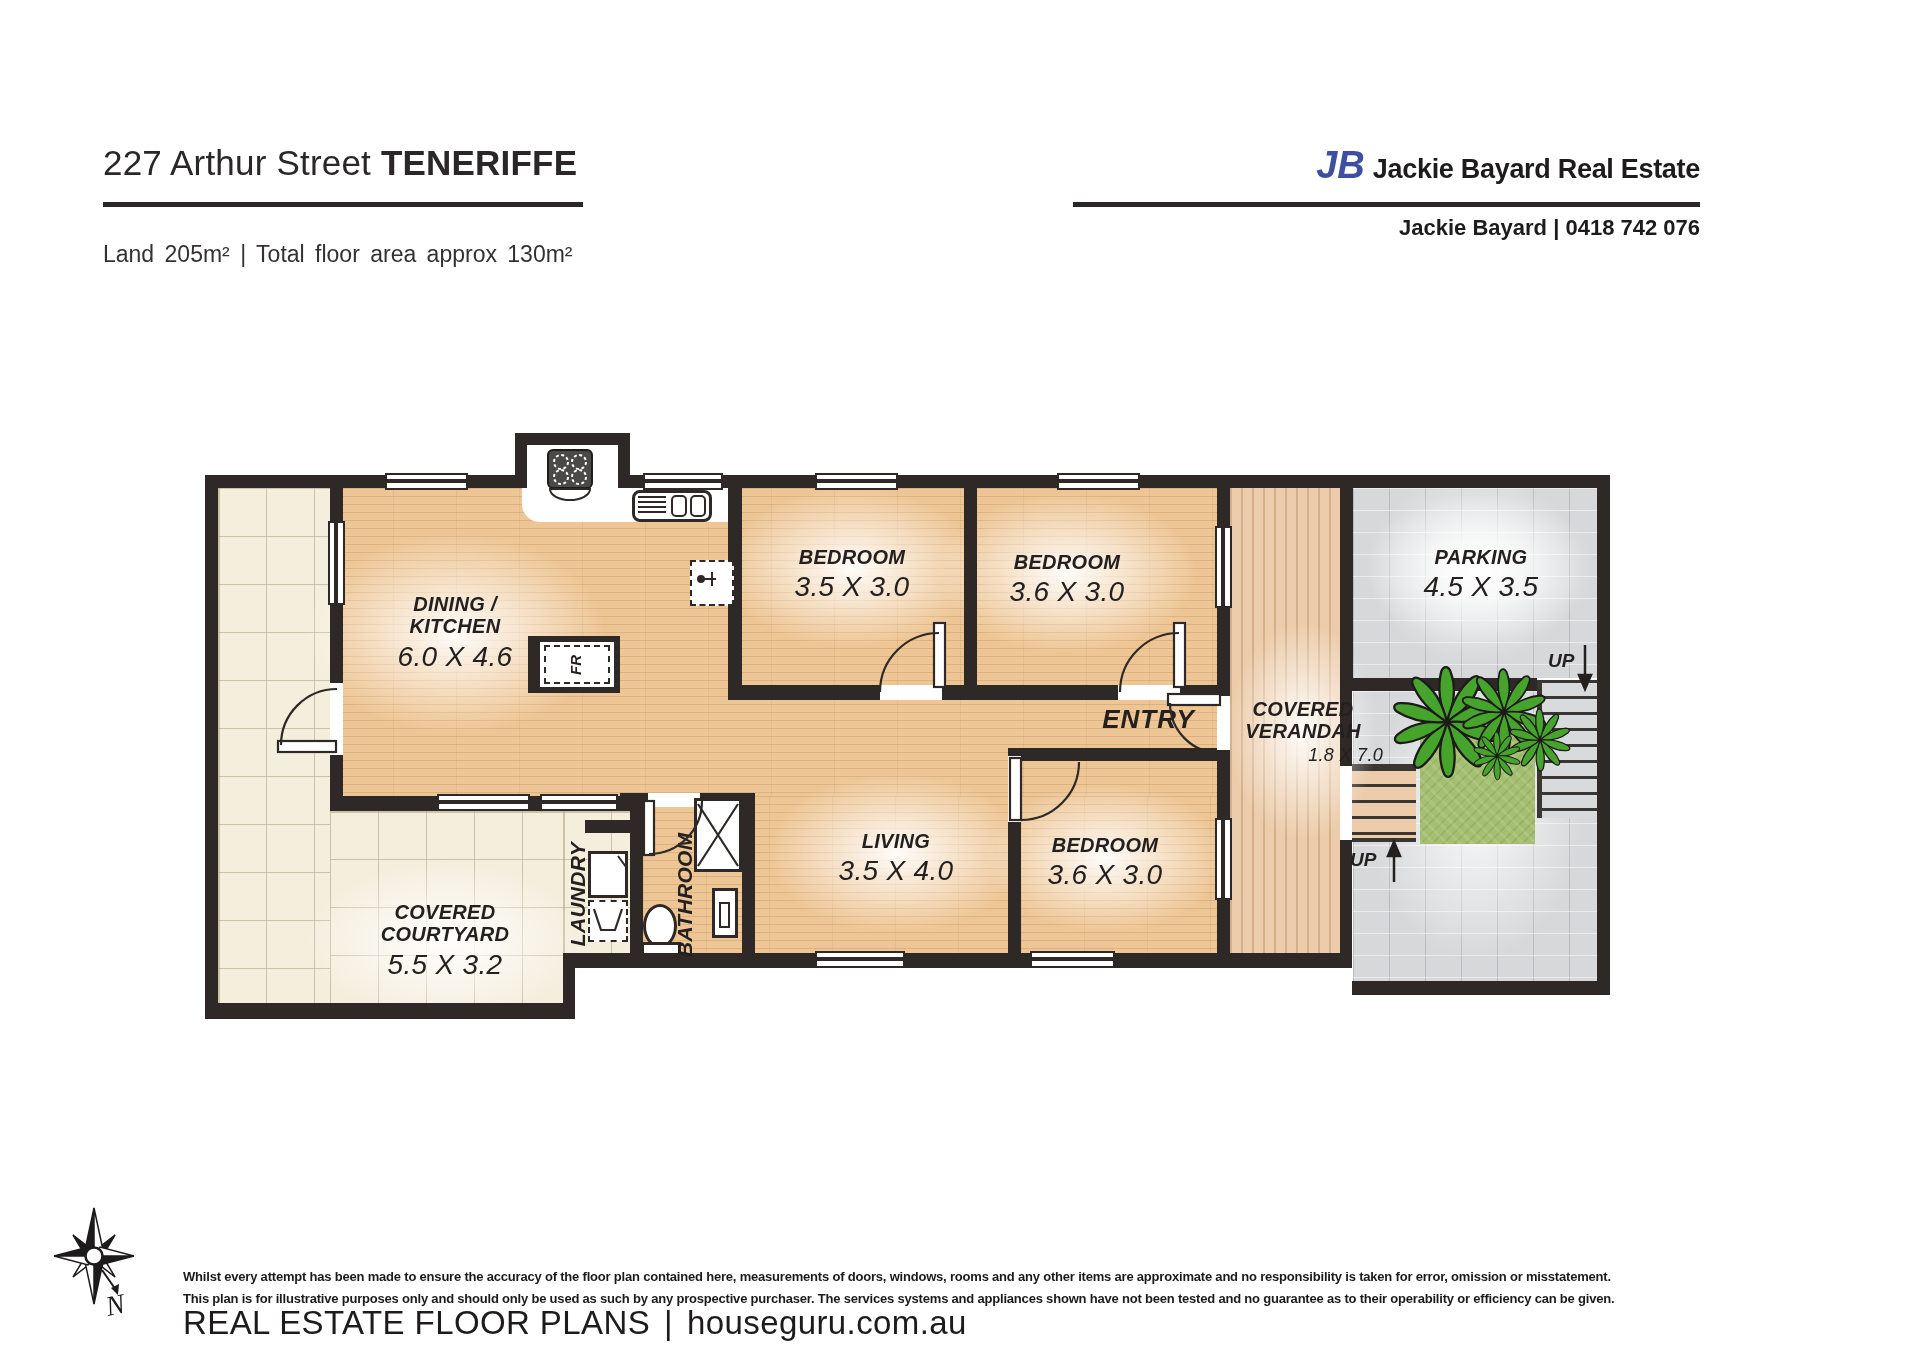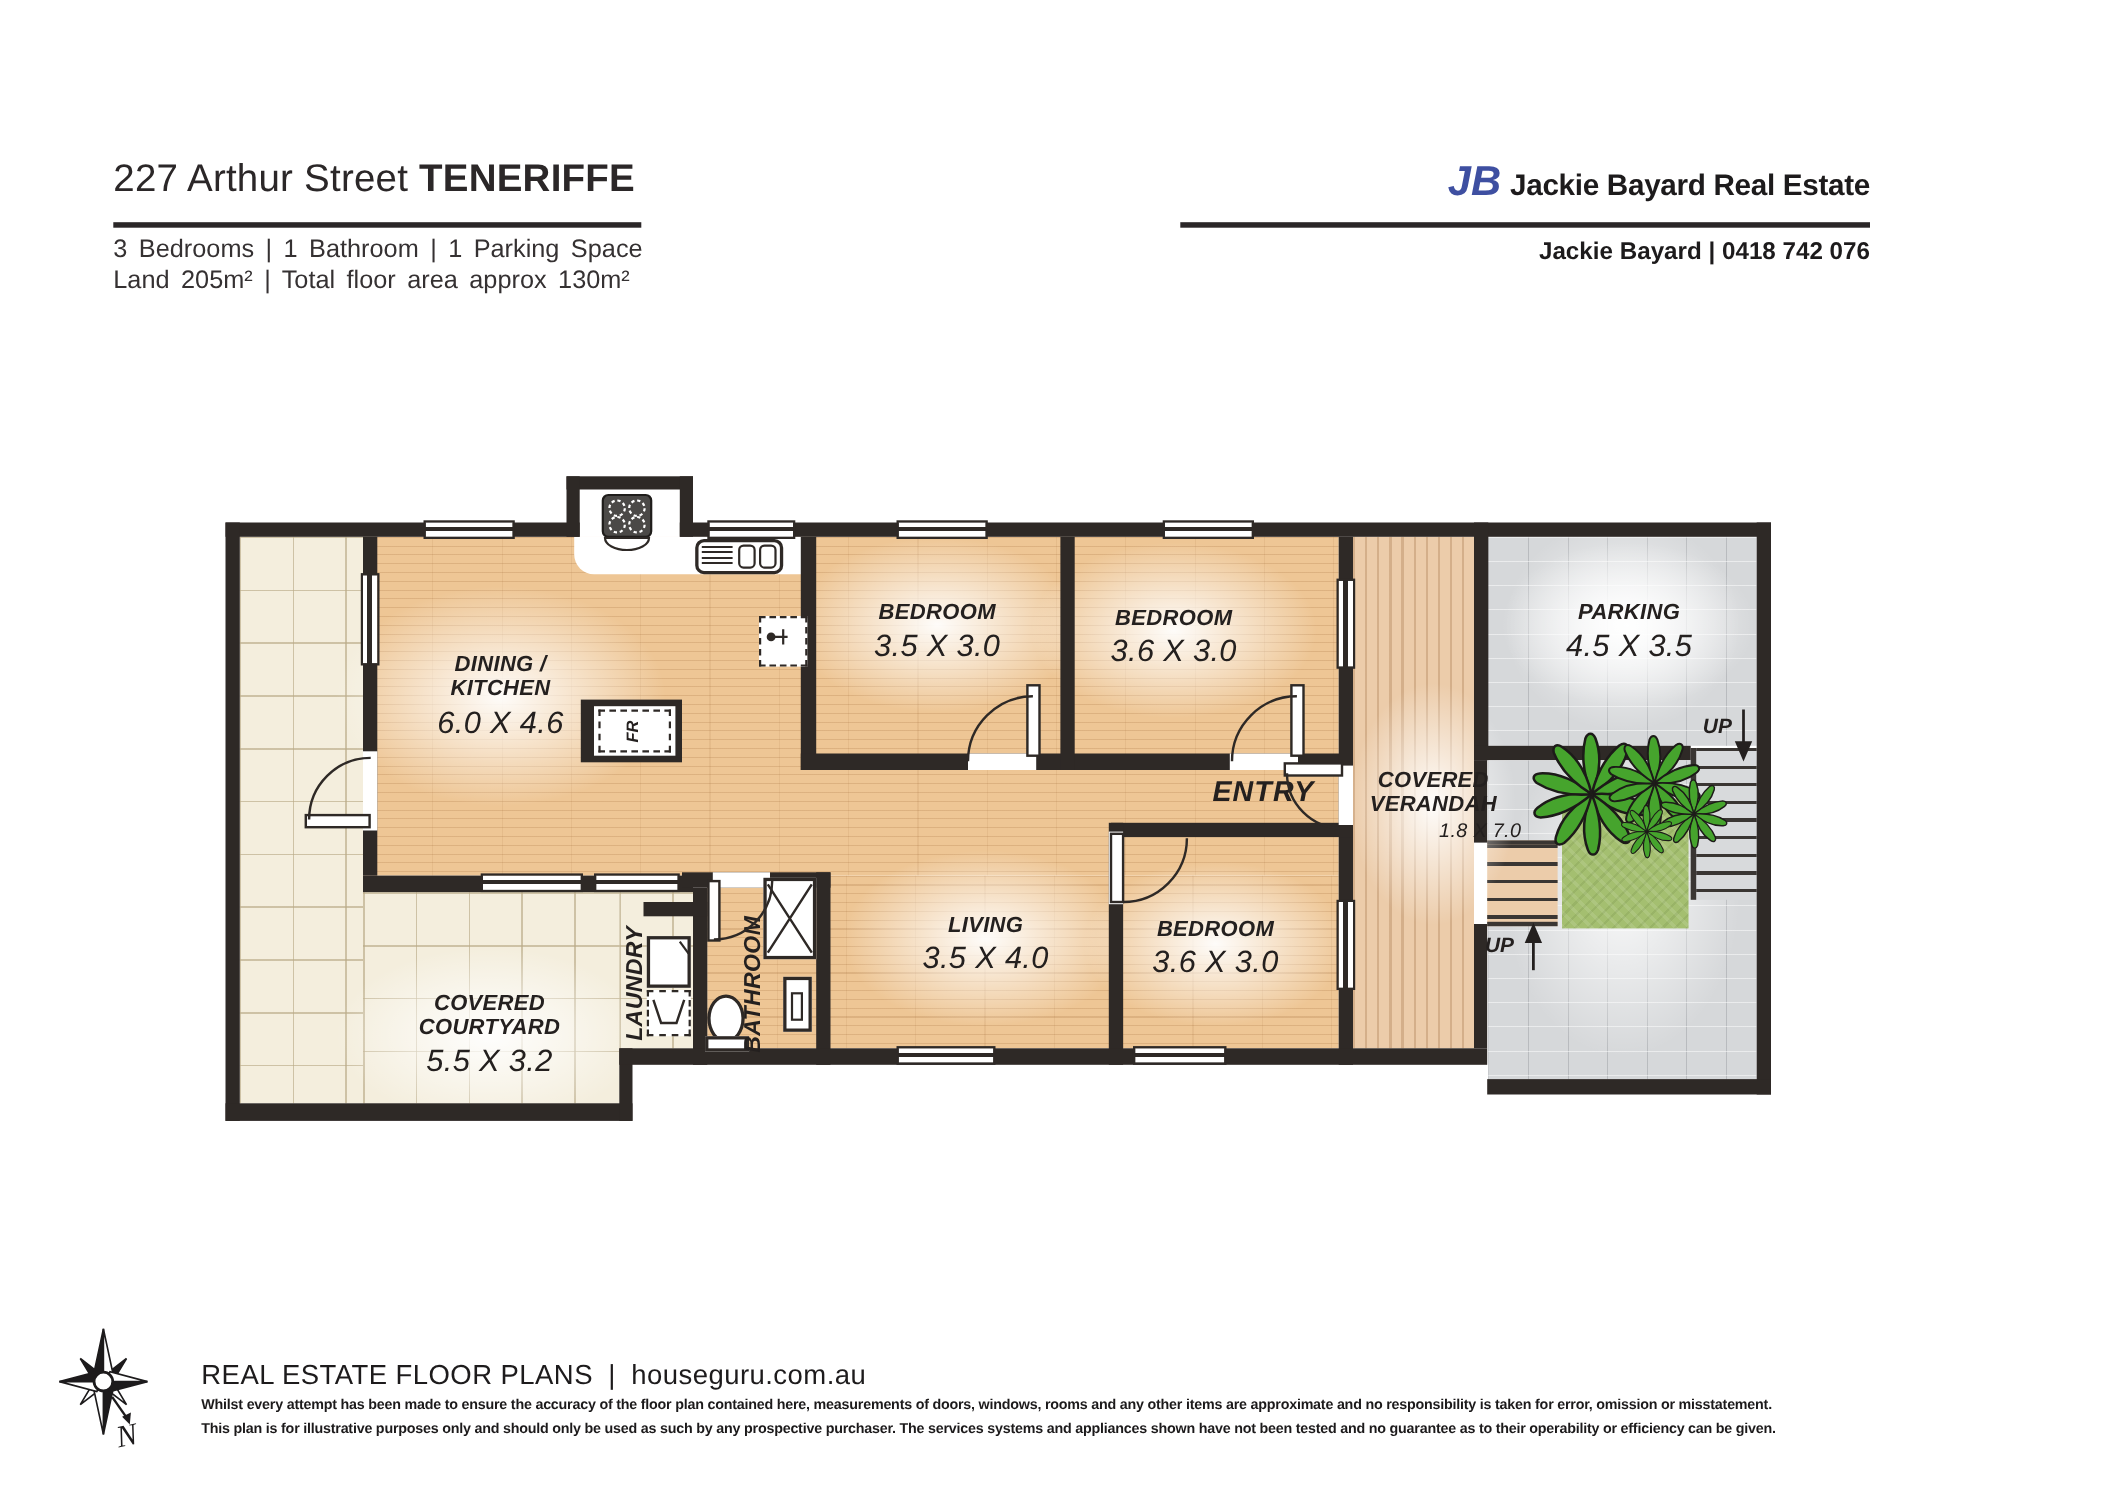--- a/index.html
+++ b/index.html
@@ -56,37 +56,36 @@
   .label .nm{font-size:20px;font-weight:bold;line-height:1.12;letter-spacing:.3px;}
   .label .dm{font-size:28px;font-weight:normal;line-height:1.35;letter-spacing:.3px;}
   .label .dm.small{font-size:18px;text-align:right;}
   .vlabel{position:absolute;z-index:50;font-style:italic;font-weight:bold;font-size:21px;color:#24201f;
     text-align:center;transform:rotate(-90deg);letter-spacing:.3px;}
   .frlabel{position:absolute;z-index:50;font-style:italic;font-weight:bold;font-size:15px;color:#24201f;
     text-align:center;transform:rotate(-90deg);}
   .up{position:absolute;z-index:50;font-style:italic;font-weight:bold;font-size:19px;color:#24201f;}
   .overlay{position:absolute;left:0;top:0;z-index:60;pointer-events:none;}
   
-  .fbrand{position:absolute;left:183px;top:1188px;font-size:25px;color:#1d1b1c;letter-spacing:.4px;white-space:nowrap;}
+  .fbrand{position:absolute;left:183px;top:1256px;font-size:33px;color:#1d1b1c;letter-spacing:.4px;white-space:nowrap;}
   .fbrand .sep{margin:0 14px;}
   .disc{position:absolute;left:183px;font-size:13px;font-weight:bold;color:#1c1a1b;letter-spacing:-.2px;white-space:nowrap;}
   .disc1{top:1221px;} .disc2{top:1243px;}
   .compass{position:absolute;left:52px;top:1158px;z-index:50;}
 </style>
 </head>
 <body>
 
 <div class="page">
 
   <div class="title">
     <span>227 Arthur Street</span>
     <span class="suburb">TENERIFFE</span>
   </div>
   <div class="rule rule-left"></div>
-  <div class="specs specs1">3 Bedrooms | 1 Bathroom | 1 Parking Space</div>
   <div class="specs specs2">Land 205m² | Total floor area approx 130m²</div>
 
   <div class="brand">
     <span class="jb">JB</span><span class="nmtxt">Jackie Bayard Real Estate</span>
   </div>
   <div class="rule rule-right"></div>
   <div class="contact">Jackie Bayard | 0418 742 076</div>
 
   <div>
 

